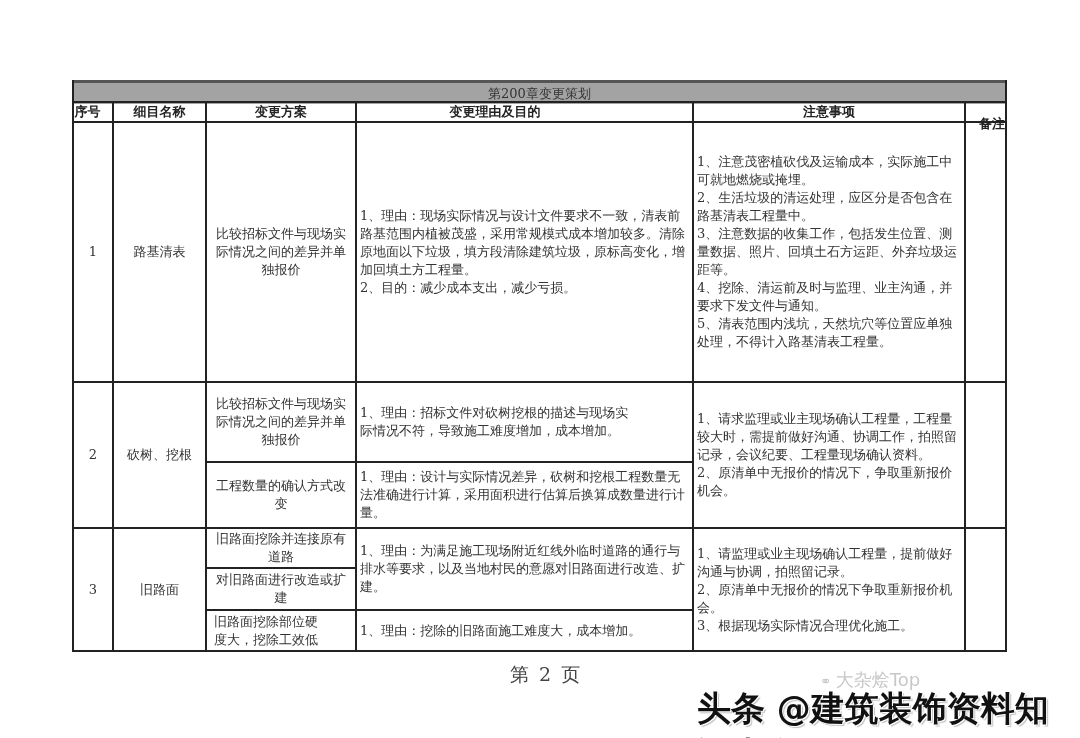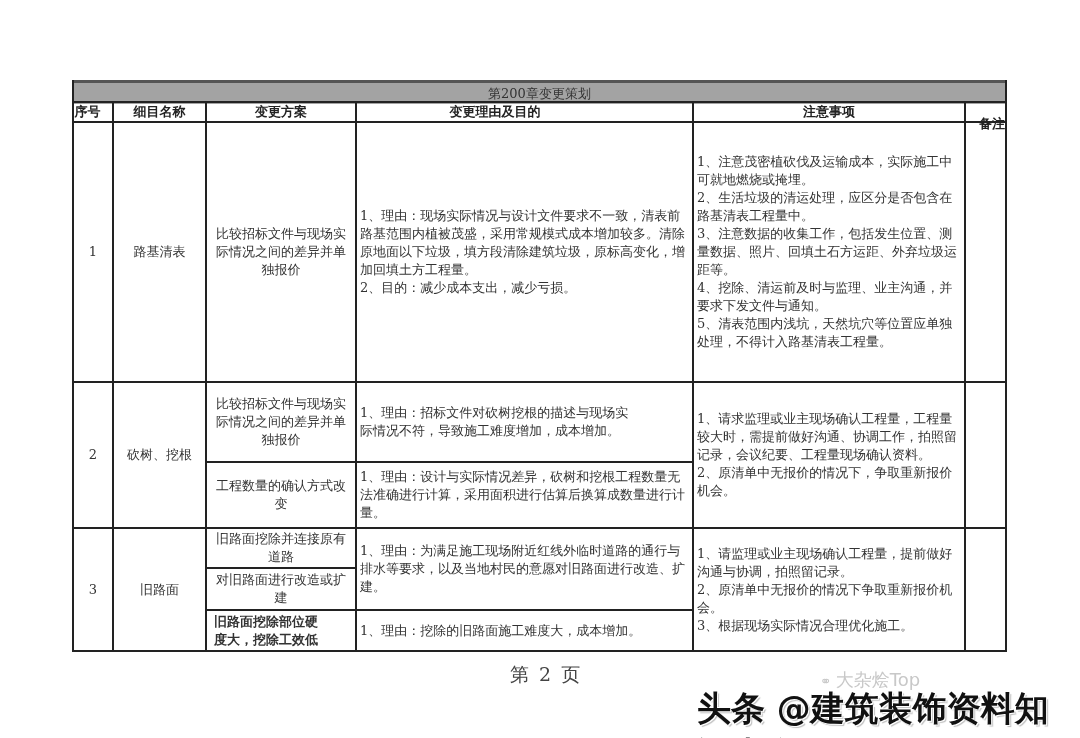--- a/index.html
+++ b/index.html
@@ -117,21 +117,21 @@
       </div>
     <div class="cell center" style="left:113px;top:528px;width:93px;height:123px;">
         <span class="txt">旧路面</span>
       </div>
     <div class="cell center" style="left:206px;top:528px;width:150px;height:40px;">
         <span class="txt">旧路面挖除并连接原有道路</span>
       </div>
     <div class="cell center" style="left:206px;top:568px;width:150px;height:42px;">
         <span class="txt">对旧路面进行改造或扩建</span>
       </div>
-    <div class="cell center" style="left:206px;top:610px;width:120px;height:41px;font-weight:bold;">
+    <div class="cell center" style="left:206px;top:610px;width:120px;height:41px;">
         <span class="txt">旧路面挖除部位硬度大，挖除工效低</span>
       </div>
     <div class="cell left" style="left:356px;top:528px;width:337px;height:82px;">
         <span class="txt">1、理由：为满足施工现场附近红线外临时道路的通行与排水等要求，以及当地村民的意愿对旧路面进行改造、扩建。</span>
       </div>
     <div class="cell left" style="left:356px;top:610px;width:390px;height:41px;">
         <span class="txt">1、理由：挖除的旧路面施工难度大，成本增加。</span>
       </div>
     <div class="cell left" style="left:693px;top:528px;width:272px;height:123px;">
         <span class="txt">1、请监理或业主现场确认工程量，提前做好沟通与协调，拍照留记录。

